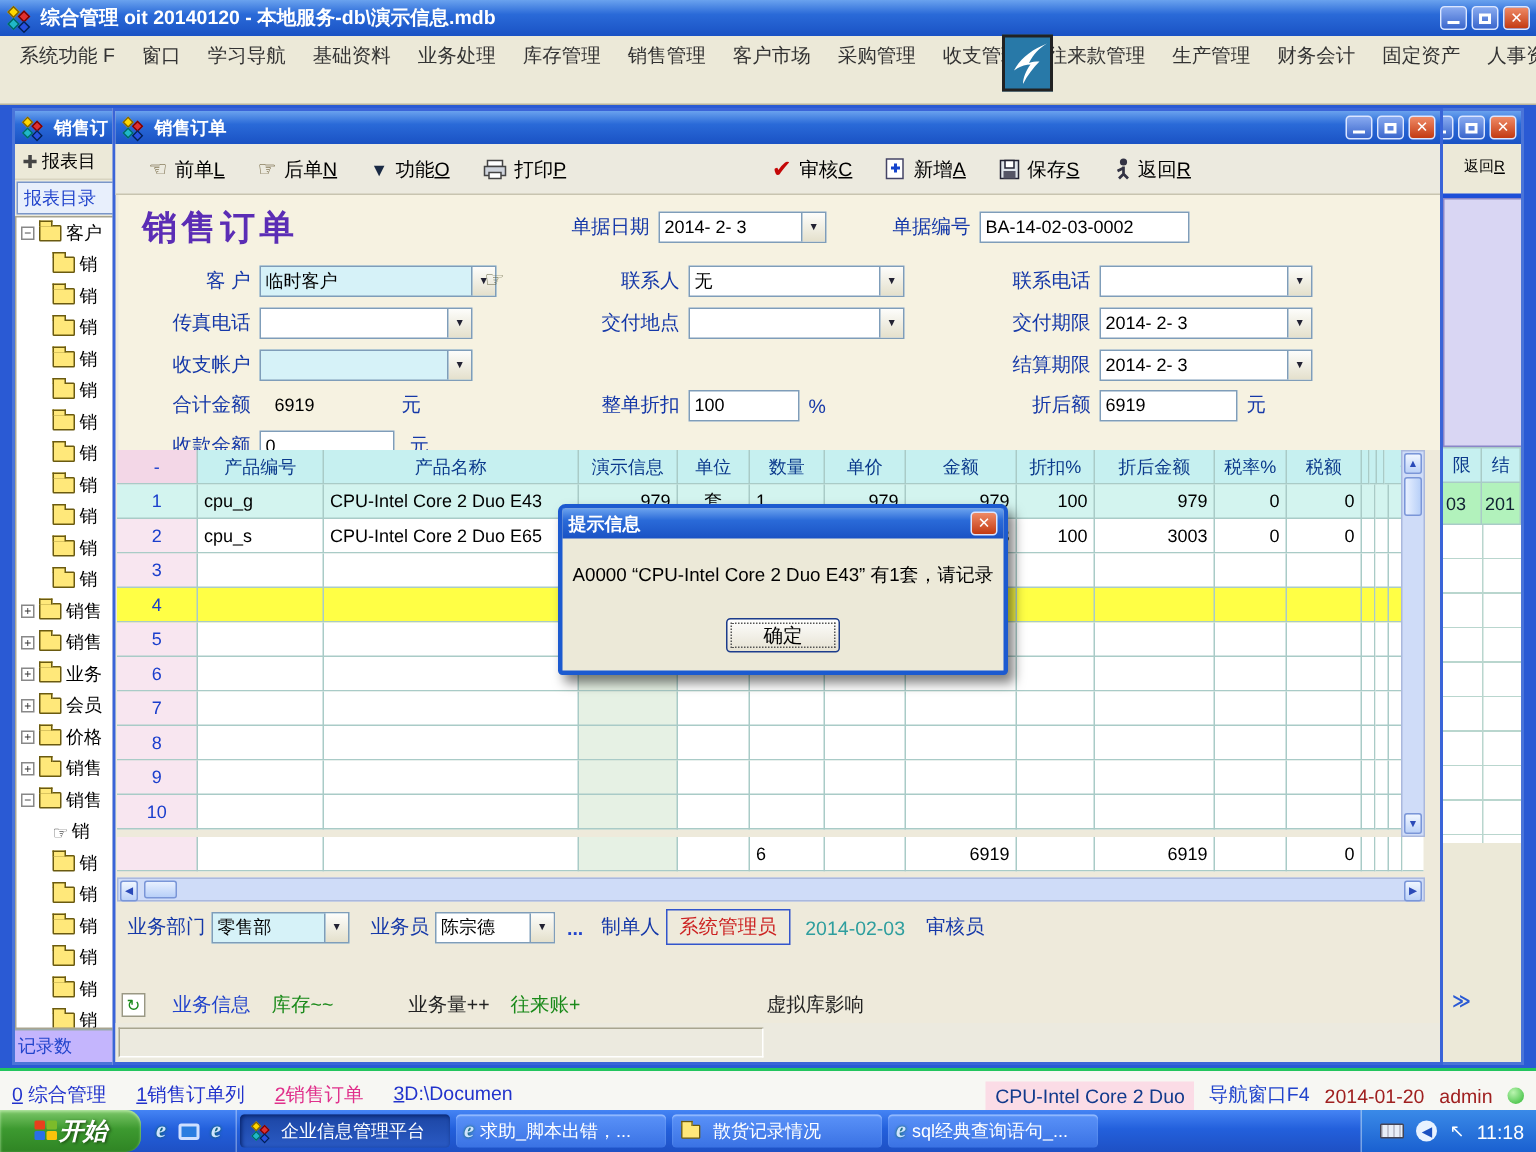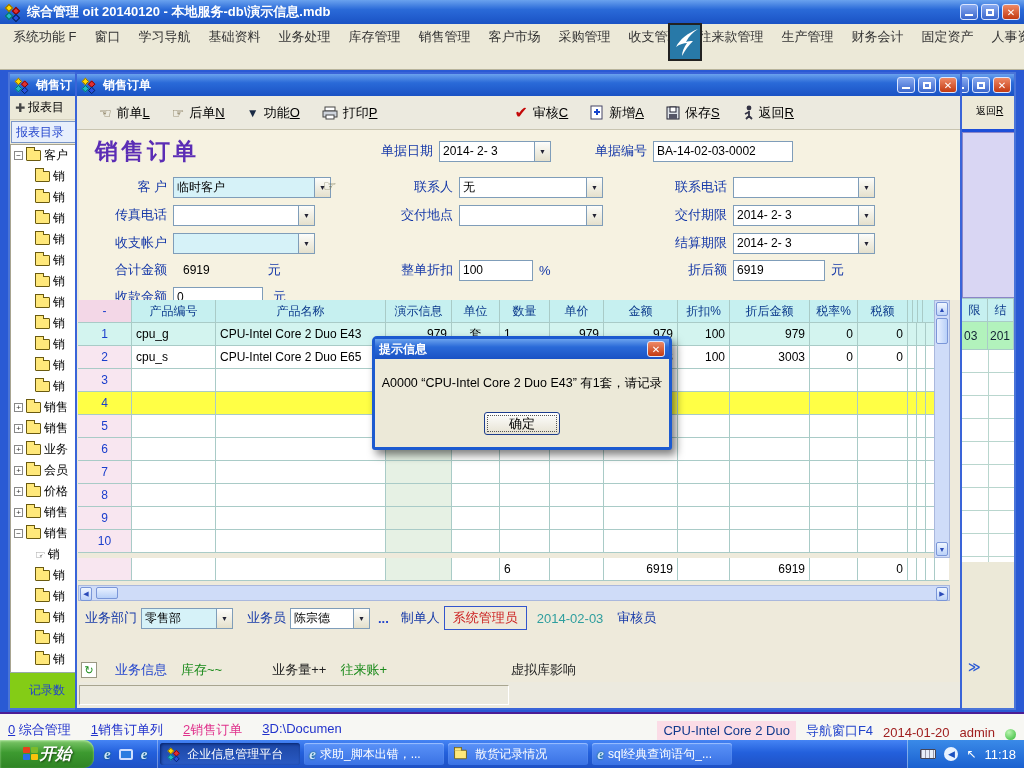--- a/index.html
+++ b/index.html
@@ -33,21 +33,21 @@
 .bw-btnrow{height:24px;display:flex;align-items:center;padding:2px;font-size:12px;white-space:nowrap;border-bottom:1px solid #d8d4c0}
 .plus{color:#444;font-weight:bold;margin:0 3px}
 .bw-tab{height:22px;margin:1px;background:#e8effc;border:1px solid #7a96c8;color:#2244cc;font-size:12px;display:flex;align-items:center;padding-left:4px;white-space:nowrap}
 .tree{position:absolute;left:0;top:48px;bottom:22px;width:68px;background:#fff;border:1px solid #a8a490;overflow:hidden}
 .titem{height:21px;display:flex;align-items:center;white-space:nowrap;font-size:12px}
 .titem .tg{width:9px;height:9px;border:1px solid #888;background:#fff;font-size:8px;line-height:7px;text-align:center;margin:0 3px 0 3px;flex:none;color:#333}
 .titem.d1{padding-left:24px}
 .fold{display:inline-block;width:15px;height:11px;background:#ffe87a;border:1px solid #6a5a10;border-radius:1px;position:relative;margin-right:3px;flex:none}
 .fold:before{content:"";position:absolute;left:-1px;top:-4px;width:7px;height:3px;background:#ffe87a;border:1px solid #6a5a10;border-bottom:none}
 .handic{font-size:12px;color:#555;margin-right:2px;flex:none}
-.bw-foot{position:absolute;left:0;bottom:0;width:68px;height:36px;background:#84cc16;border-top:1px solid #9aa;color:#2244cc;display:flex;align-items:center;padding-left:19px}
+.bw-foot{position:absolute;left:0;bottom:0;width:68px;height:22px;background:#c4b5fd;border-top:1px solid #9aa;color:#2244cc;display:flex;align-items:center;padding-left:2px}
 .bw-right{position:absolute;right:0;top:22px;bottom:0;width:52px;background:#ece9d8;overflow:hidden}
 .bw-ret{height:36px;border-bottom:3px solid #1d4ed8;padding:8px 0 0 14px;font-size:10px;white-space:nowrap}
 .bw-lav{height:166px;background:#d9d6f3;border:1px solid #8a86c8;border-right:none}
 .bw-mth{height:24px;display:flex}
 .bw-mth span{width:26px;background:#c6f0f0;border:1px solid #a9cbc7;border-left:none;color:#0b3a8c;font-size:12px;display:flex;align-items:center;justify-content:center}
 .bw-mtr{height:28px;display:flex}
 .bw-mtr span{width:26px;background:#b2f2bc;border:1px solid #a9cbc7;border-left:none;border-top:none;font-size:12px;display:flex;align-items:center;padding-left:2px;color:#123}
 .bw-grid{height:212px;background:repeating-linear-gradient(180deg,#fff 0 22px,#b9d6ce 22px 23px);position:relative}
 .bw-grid:before{content:"";position:absolute;left:26px;top:0;bottom:0;width:1px;background:#b9d6ce}
 .bw-arrow{position:absolute;left:6px;bottom:34px;color:#2a5ad4;font-weight:bold}
@@ -100,25 +100,25 @@
 .t-blue{color:#2244cc}.t-green{color:#1a8a1a}.t-dark{color:#222}
 .fw-hint{position:absolute;left:0;top:608px;width:883px;height:26px;background:#eceadf;display:flex;align-items:center}
 .sunken{height:20px;border:1px solid #a8a590;border-bottom-color:#fff;border-right-color:#fff;background:#eceadf;display:flex;align-items:center;padding:0 5px;font-size:12px;white-space:nowrap;overflow:hidden}
 
 .dialog{position:absolute;left:372px;top:336px;width:300px;height:114px;border:3px solid #1c5ad0;border-radius:5px 5px 3px 3px;background:#ece9d8;box-shadow:4px 5px 8px rgba(0,0,0,.5);z-index:50}
 .dlg-t{height:20px;background:linear-gradient(180deg,#6aa2ee,#2a6ad8 40%,#1a52c4);display:flex;align-items:center;color:#fff;font-weight:bold;font-size:12px;padding:0 4px}
 .dlg-t .tspacer{flex:1}
 .dlg-msg{margin-top:16px;text-align:center;font-size:12.5px;color:#000;padding:0 6px;white-space:nowrap}
 .dlg-btn{position:absolute;left:50%;transform:translateX(-50%);bottom:12px;width:76px;height:23px;border:1px solid #1c3c8c;border-radius:3px;background:linear-gradient(#fefefe,#e6e2d2);font-size:13px;display:flex;align-items:center;justify-content:center;outline:1px dotted #555;outline-offset:-4px}
 
-.statusbar{position:absolute;left:0;top:712px;width:1024px;height:28px;background:#f7f7f3;border-top:2px solid #4c1d95;display:flex;align-items:center;font-size:13px;padding:16px 8px}
+.statusbar{position:absolute;left:0;top:712px;width:1024px;height:28px;background:#f7f7f3;border-top:2px solid #22c55e;display:flex;align-items:center;font-size:13px;padding:16px 8px}
 .stab{margin-right:20px;color:#2233cc;white-space:nowrap}
 .stab u{text-decoration:underline}
 .stab.active{color:#e0318c}
-.sright{margin-left:auto;display:flex;align-items:flex-end;gap:10px}
+.sright{margin-left:auto;display:flex;align-items:center;gap:10px}
 .sritem{white-space:nowrap}
 .sr-product{background:#fbdce6;color:#123a8c;padding:2px 6px}
 .sr-nav{color:#2244cc}
 .sr-date,.sr-user{color:#a02020}
 .led{width:11px;height:11px;border-radius:50%;background:radial-gradient(circle at 35% 30%,#baf5b0,#2fb832);flex:none}
 
 .taskbar{position:absolute;left:0;top:740px;width:1024px;height:28px;background:linear-gradient(180deg,#4584f4,#2360dc 45%,#1e50c4);display:flex;align-items:stretch}
 .startbtn{width:94px;background:linear-gradient(180deg,#7ec86a,#3d9a30 45%,#2f8424);border-radius:0 10px 10px 0;display:flex;align-items:center;justify-content:center;gap:1px;color:#fff;font-weight:bold;font-style:italic;font-size:16px;text-shadow:1px 1px 2px #1a4a10;box-shadow:inset 0 1px 2px #b8e8a8}
 .flag{position:relative;width:16px;height:14px;flex:none}
 .flag i{position:absolute;width:7px;height:6px;border-radius:1px}

